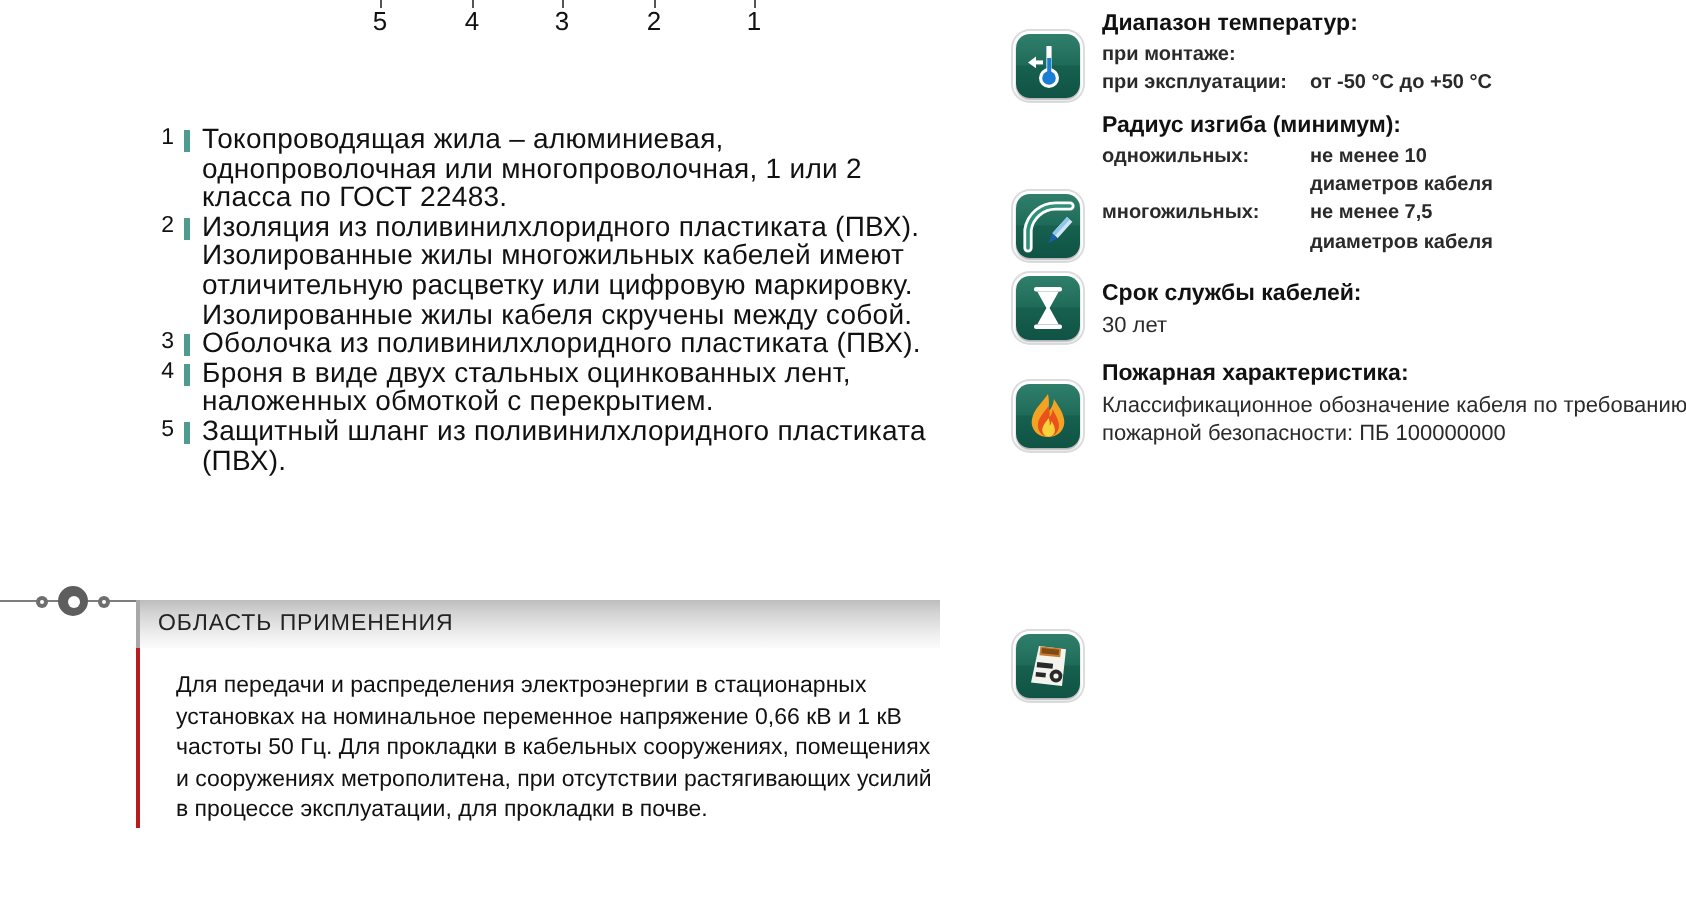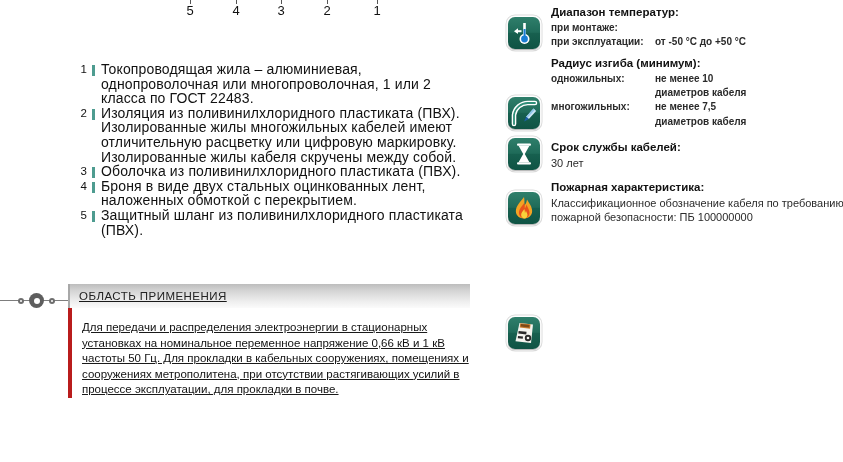--- a/index.html
+++ b/index.html
@@ -116,40 +116,39 @@
   }
   .deco-dot.big .hole {
     position: absolute;
     left: 4.5px; top: 4.5px;
     width: 6px; height: 6px;
     background: #fff;
     border-radius: 50%;
   }
   #apparea-body {
     position: absolute;
-    left: 68px; top: 0;
+    left: 68px; top: 16px;
     width: 402px;
-    text-decoration: underline;
   }
   #apparea-head {
     height: 24px;
     background: linear-gradient(to bottom, #bdbdbd 0%, #d4d4d4 28%, #eeeeee 72%, #fbfbfb 100%);
     border-left: 2px solid #a8a8a8;
     display: flex;
     align-items: center;
     padding-left: 9px;
   }
   #apparea-head .title {
     font-size: 11.5px;
     color: #222;
     letter-spacing: 0.04em;
   }
   #apparea-text {
-    border-left: 4px solid #b91c1c;
-    padding: 12px 0 0 10px;
+    border-left: 2px solid #b91c1c;
+    padding: 12px 0 0 18px;
     font-size: 11.5px;
     line-height: 15.5px;
     color: #111;
   }
 
   
   #specs {
     position: absolute;
     left: 500px; top: 4px;
     width: 340px;

